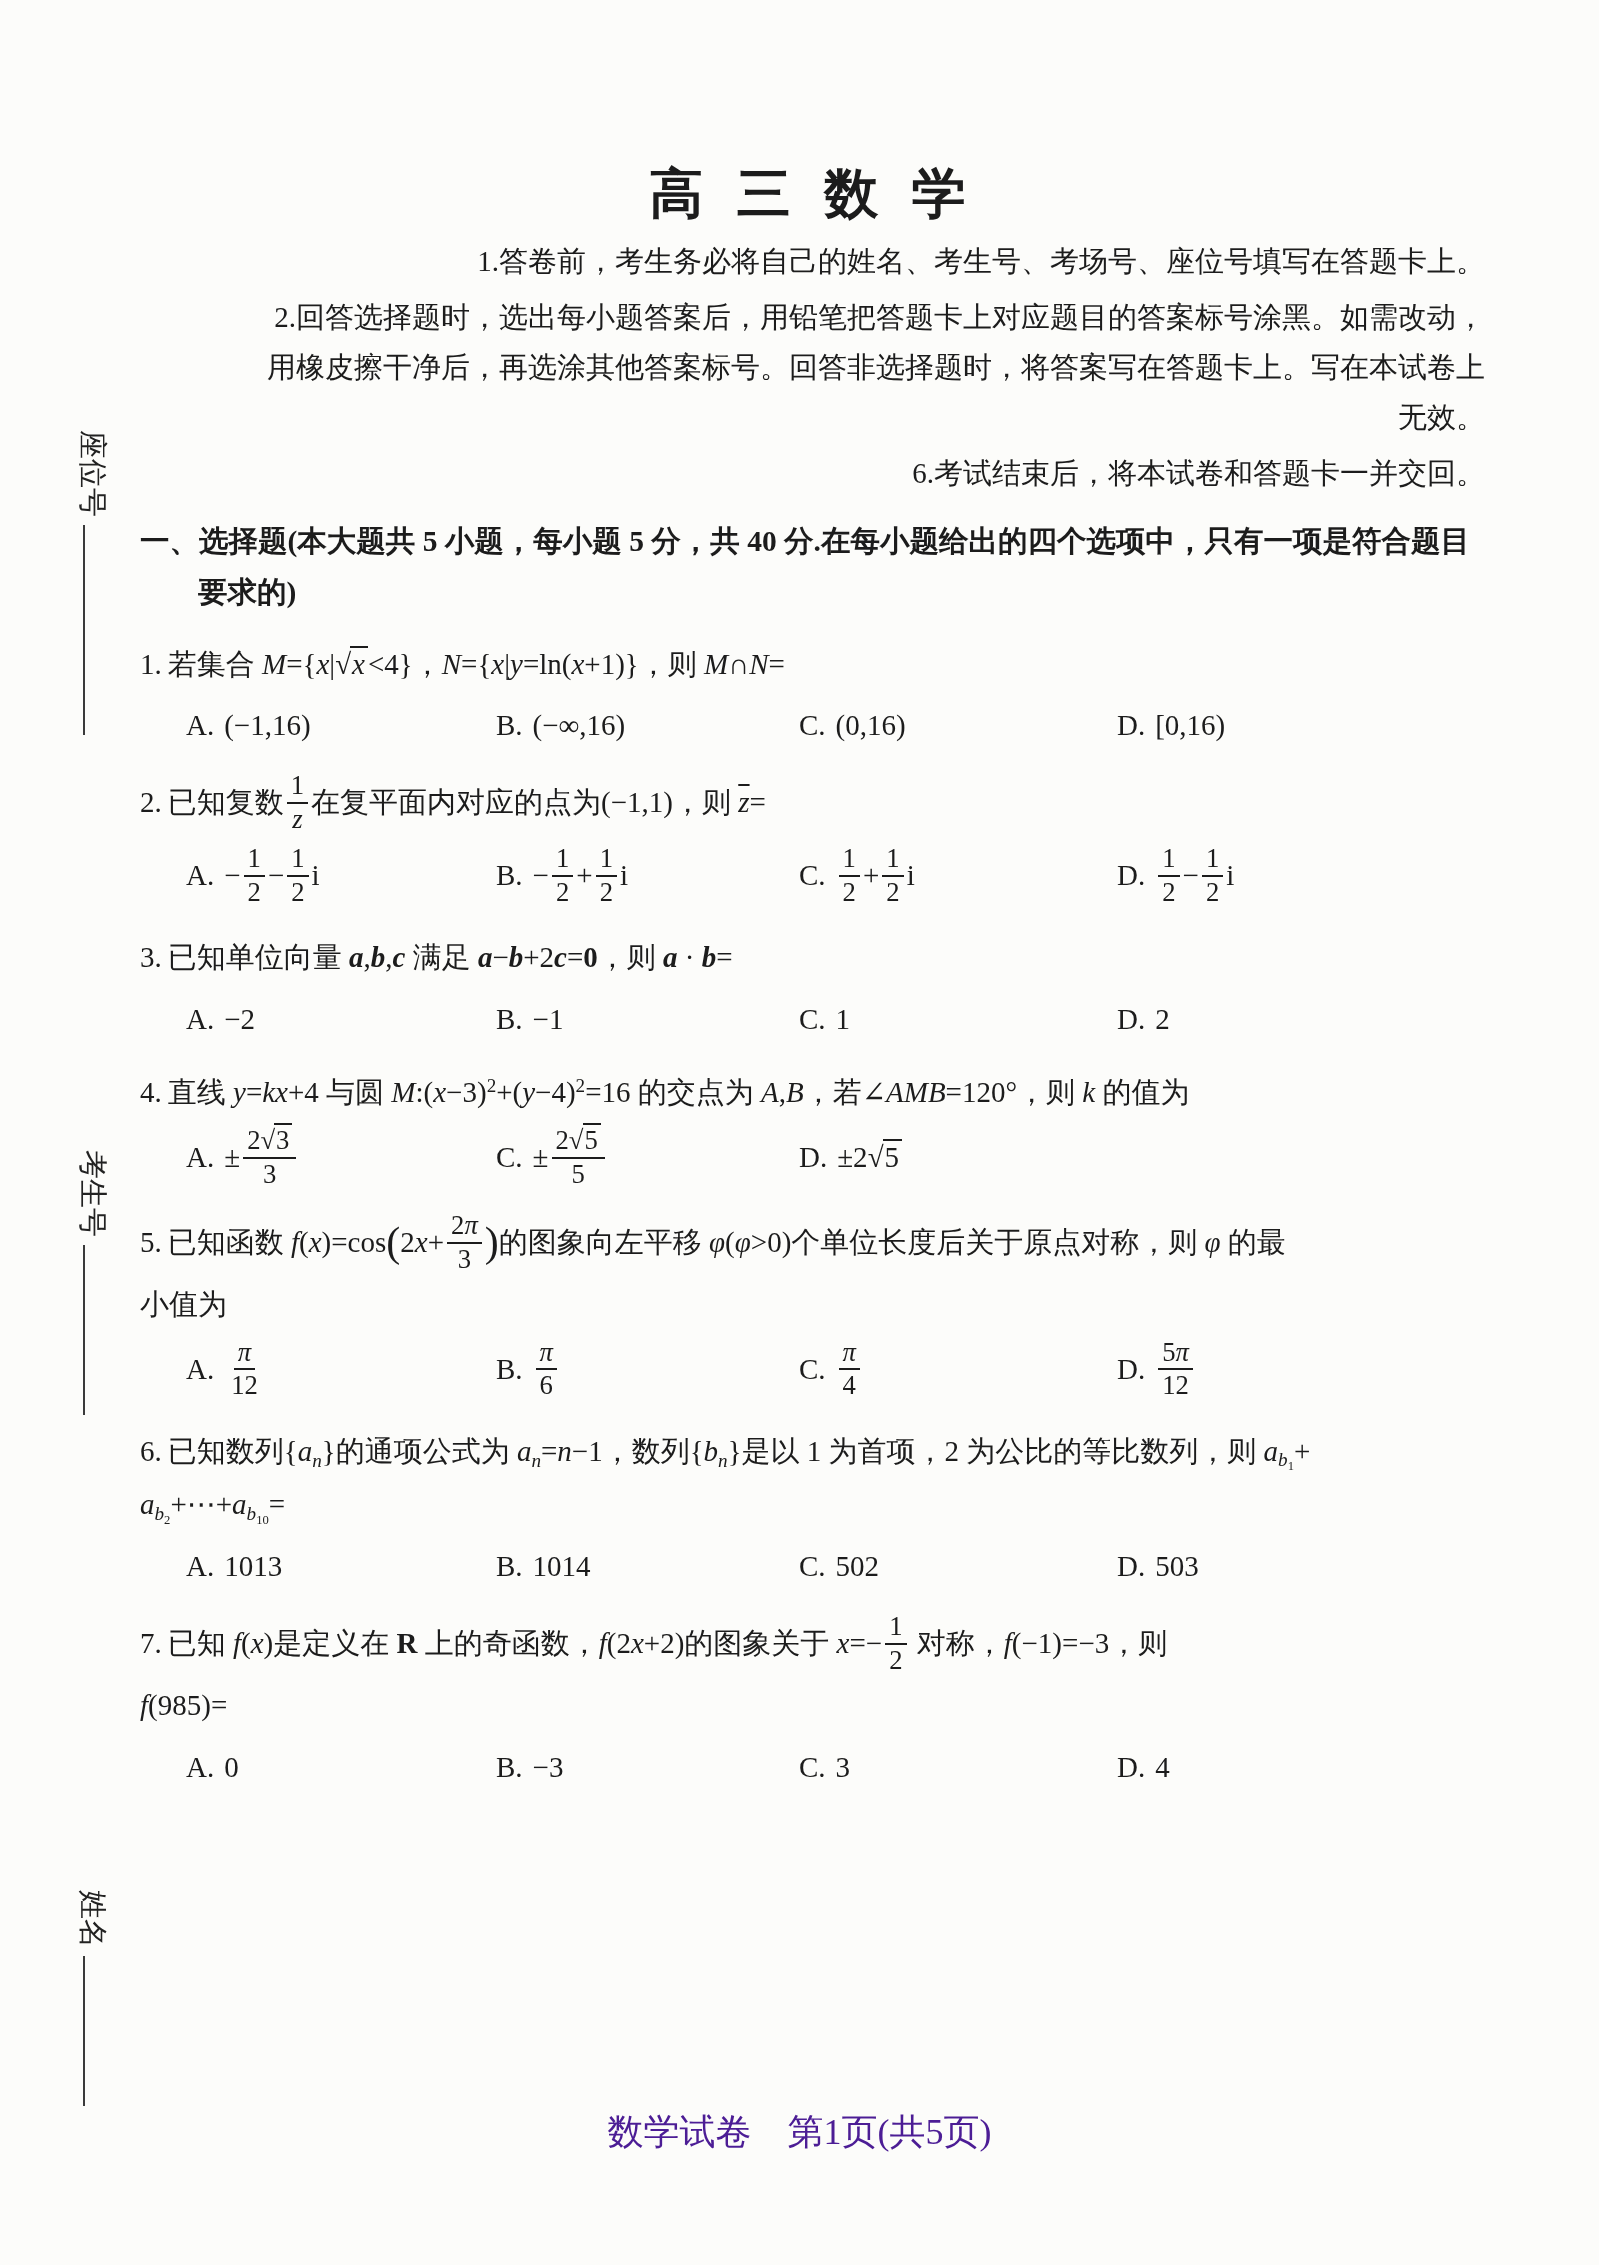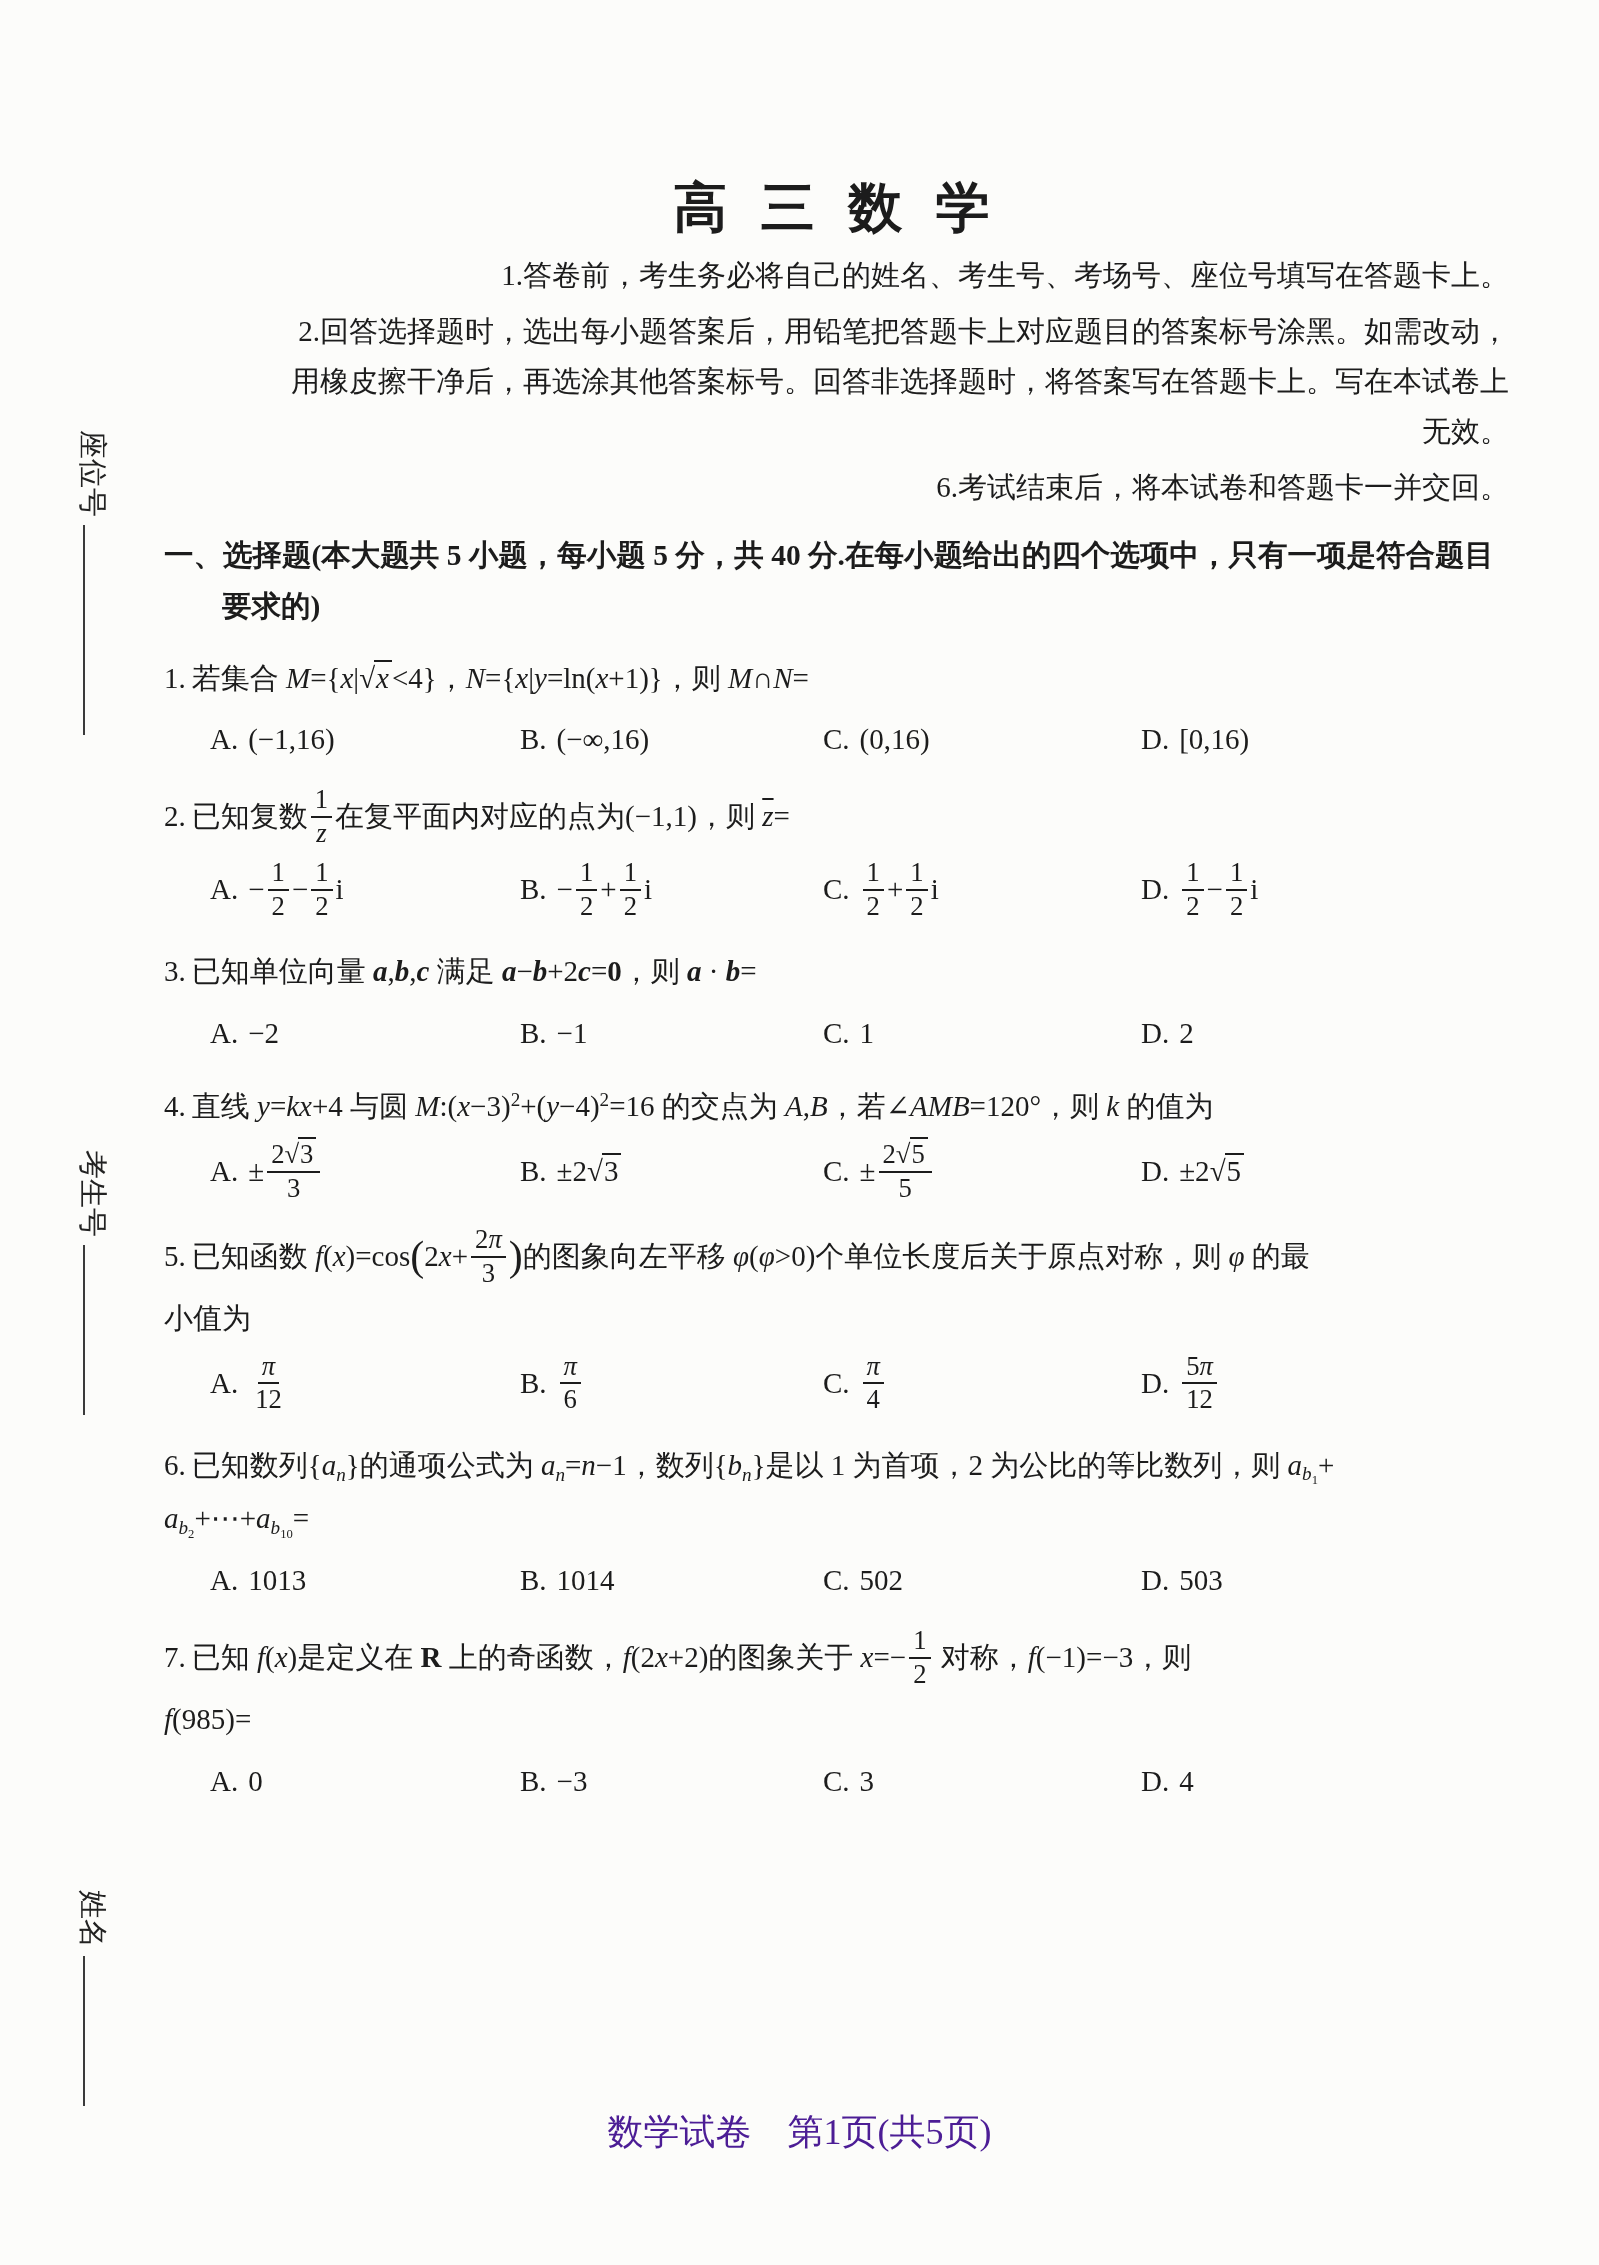--- a/index.html
+++ b/index.html
@@ -4,21 +4,21 @@
 <style>
   html,body{margin:0;padding:0;background:#d8d8d8;}
   .page{
     position:relative;
     width:1599px;height:2265px;
     background:#fcfcfa;
     font-family:"Liberation Serif","DejaVu Serif",serif;
     color:#1c1c1c;
     overflow:hidden;
   }
-  .content{position:absolute;left:164px;top:0;width:1345px;margin-top:14px;}
+  .content{position:absolute;left:140px;top:0;width:1345px;}
   .title{
     margin:158px 0 0 0;
     text-align:center;
     font-size:54px;font-weight:bold;
     letter-spacing:10px;
   }
   .notice-heading{margin-top:80px;font-size:30px;font-weight:bold;}
   .notice-item{font-size:29px;line-height:1.72;margin-top:6px;text-align:right;}
   .section-heading{
     margin-top:18px;font-size:29.5px;font-weight:bold;line-height:1.72;
@@ -147,21 +147,20 @@
             <div class="option"><span class="opt-label">D.</span>2</div>
           </div>
         </div>
         <div class="question">
           <div class="stem"><span class="qnum">4.</span>直线 <span class="mi">y</span>=<span class="mi">kx</span>+4 与圆 <span class="mi">M</span>:(<span class="mi">x</span>−3)<span class="msup">2</span>+(<span class="mi">y</span>−4)<span class="msup">2</span>=16 的交点为 <span class="mi">A</span>,<span class="mi">B</span>，若∠<span class="mi">AMB</span>=120°，则 <span class="mi">k</span> 的值为</div>
           <div class="options">
             <div class="option"><span class="opt-label">A.</span>±<span class="frac">
                 <span class="num">2<span class="sqrt"><span class="rsign">√</span><span class="rcand">3</span></span></span>
                 <span class="den">3</span>
               </span></div>
-            <div class="option"><span class="opt-label">B.</span>±2<span class="sqrt"><span class="rsign">√</span><span class="rcand">3</span></span></div>
             <div class="option"><span class="opt-label">C.</span>±<span class="frac">
                 <span class="num">2<span class="sqrt"><span class="rsign">√</span><span class="rcand">5</span></span></span>
                 <span class="den">5</span>
               </span></div>
             <div class="option"><span class="opt-label">D.</span>±2<span class="sqrt"><span class="rsign">√</span><span class="rcand">5</span></span></div>
           </div>
         </div>
         <div class="question">
           <div class="stem"><span class="qnum">5.</span>已知函数 <span class="mi">f</span>(<span class="mi">x</span>)=cos<span class="bigp">(</span>2<span class="mi">x</span>+<span class="frac">
               <span class="num">2<span class="mi">π</span></span>

